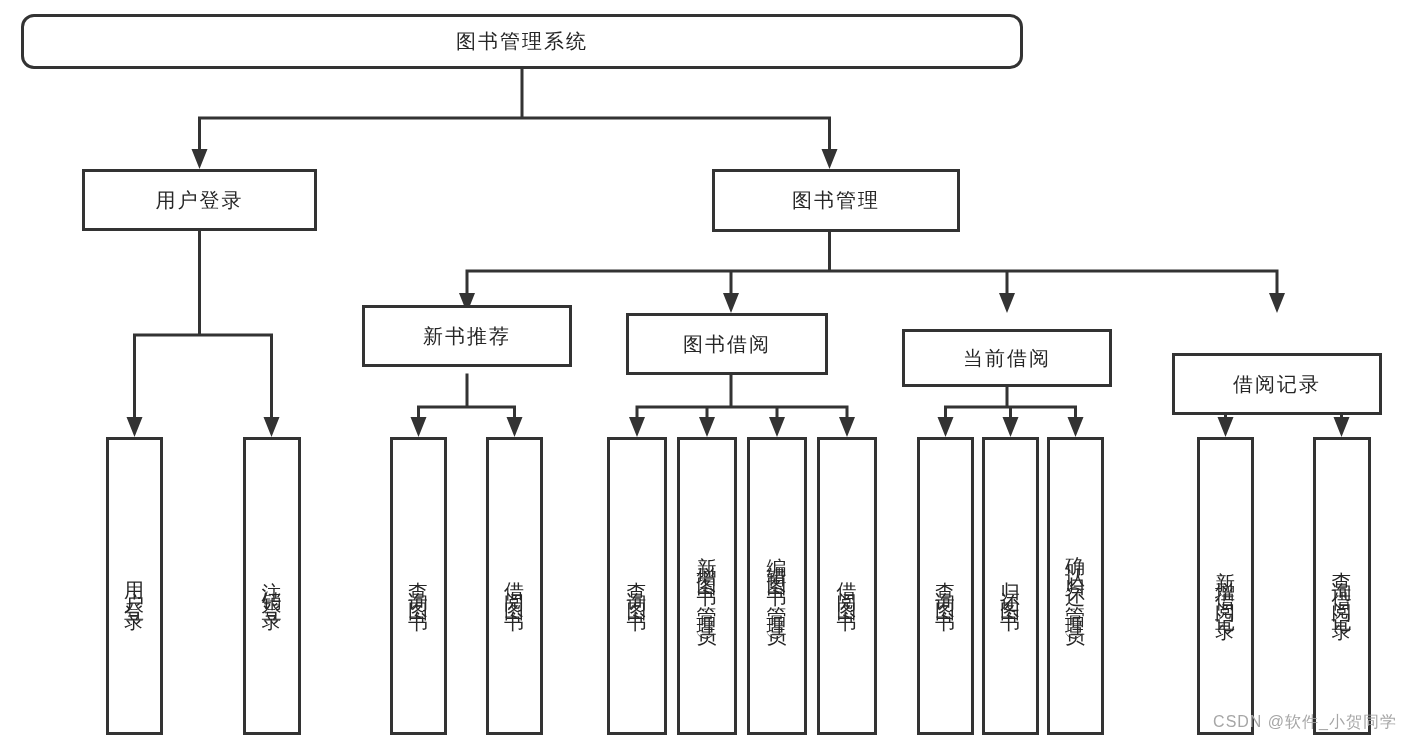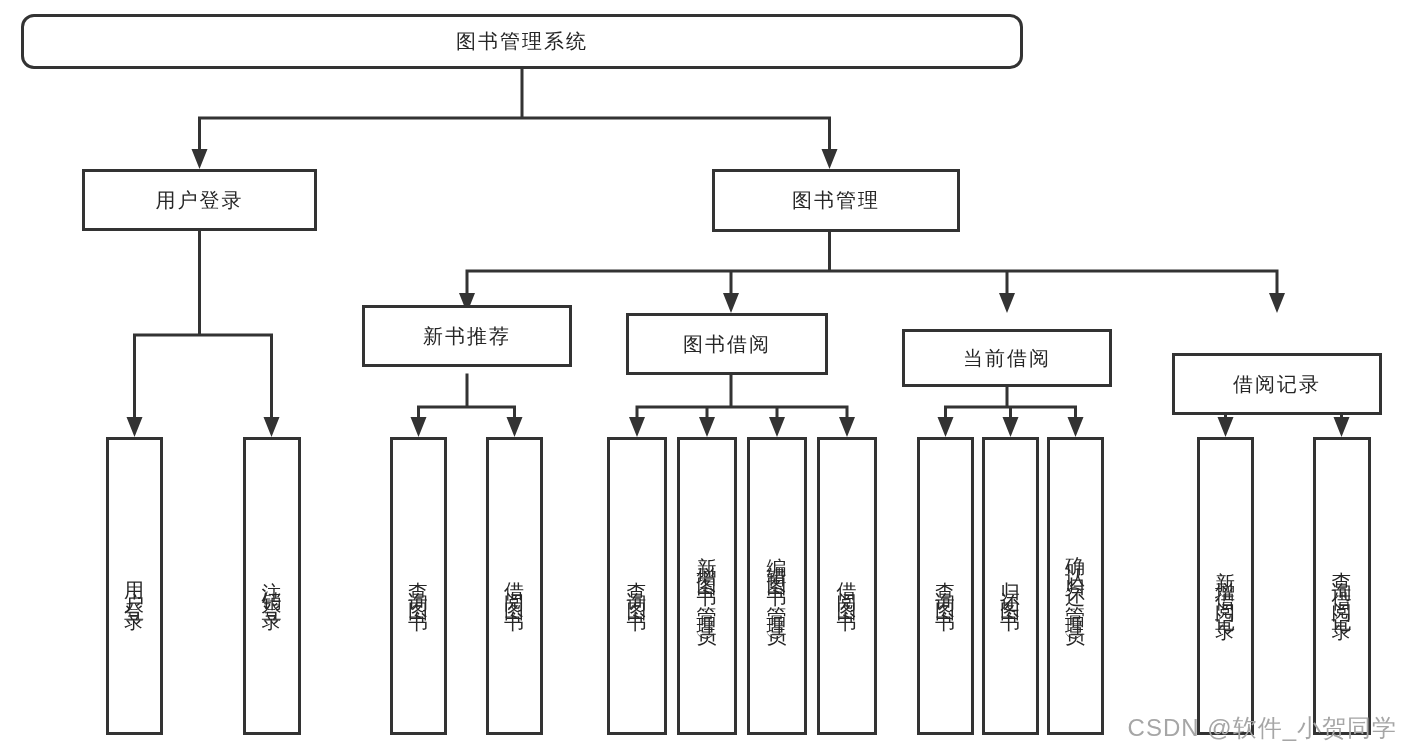--- a/index.html
+++ b/index.html
@@ -42,21 +42,21 @@
     text-orientation: mixed;
     font-size: 20px;
     letter-spacing: 10px;
     line-height: 1;
   }
   #watermark {
     position: absolute;
     right: 8px;
     top: 712px;
     z-index: 3;
-    font-size: 24px;
+    font-size: 16px;
     color: #a6a6a6;
     letter-spacing: 1px;
     white-space: nowrap;
   }
 </style>
 </head>
 <body>
 
 <div id="canvas">
 

